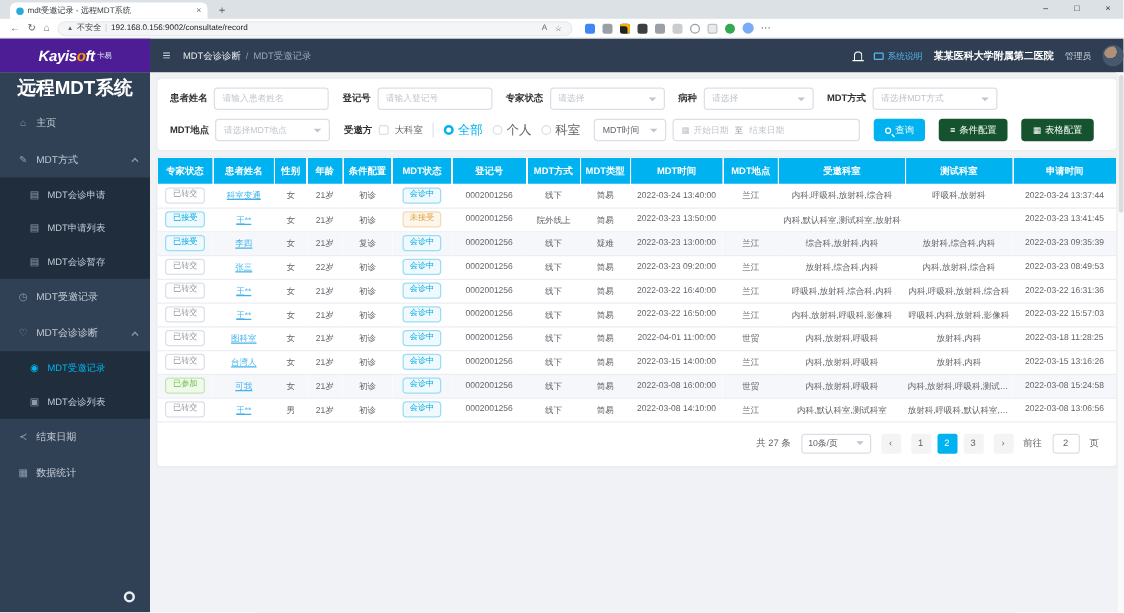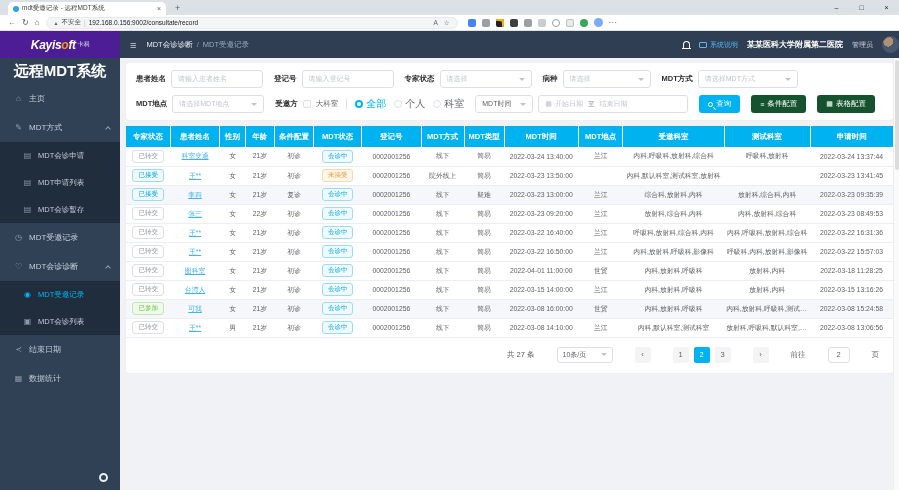--- a/index.html
+++ b/index.html
@@ -113,21 +113,21 @@
   tbody td { height:19px; text-align:center; color:#606266; font-size:6.8px; border-bottom:1px solid #ebeef5;
              white-space:nowrap; overflow:hidden; text-overflow:ellipsis; padding:0 2px; }
   tr.hl { background:#f5f7fa; }
   .plink { color:#40b3ee; text-decoration:underline; cursor:pointer; }
   .badge { display:inline-block; font-size:6.5px; line-height:1; padding:2.5px 5px; border-radius:3px; border:1px solid; }
   .badge.default { color:#909399; border-color:#dcdfe6; background:#fff; }
   .badge.blue    { color:#00a9e0; border-color:#99ddf5; background:#f0fafe; }
   .badge.green   { color:#67c23a; border-color:#c2e7b0; background:#f0f9eb; }
   .badge.orange  { color:#e6a23c; border-color:#f5dab1; background:#fdf6ec; }
 
-  .pagination { display:flex; align-items:center; justify-content:flex-end; gap:22px;
+  .pagination { display:flex; align-items:center; justify-content:flex-end; gap:8px;
                 padding:9px 14px 10px; font-size:7.5px; color:#606266; }
   .pg-select { width:56px; height:16px; border:1px solid #dcdfe6; border-radius:3px; display:flex;
                align-items:center; padding:0 5px; font-size:7px; color:#606266; gap:3px; }
   .pg-btn { min-width:16px; height:16px; border-radius:2px; background:#f4f4f5; display:inline-flex;
             align-items:center; justify-content:center; font-size:7.5px; color:#606266; padding:0 3px; cursor:pointer; }
   .pg-btn.active { background:#00b2f0; color:#fff; }
   .pg-nums { display:flex; gap:5px; }
   .goto-input { width:22px; height:16px; border:1px solid #dcdfe6; border-radius:3px; display:inline-flex;
                 align-items:center; justify-content:center; font-size:7.5px; color:#606266; }
 

